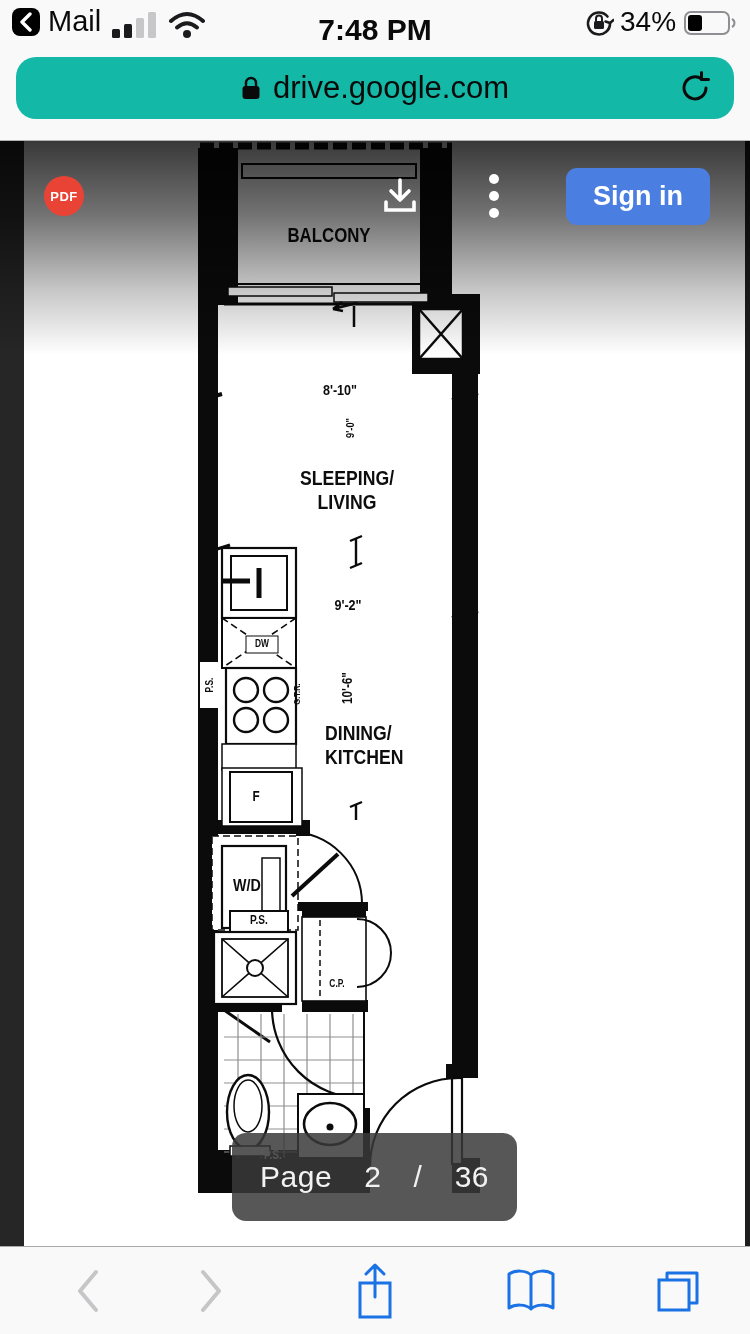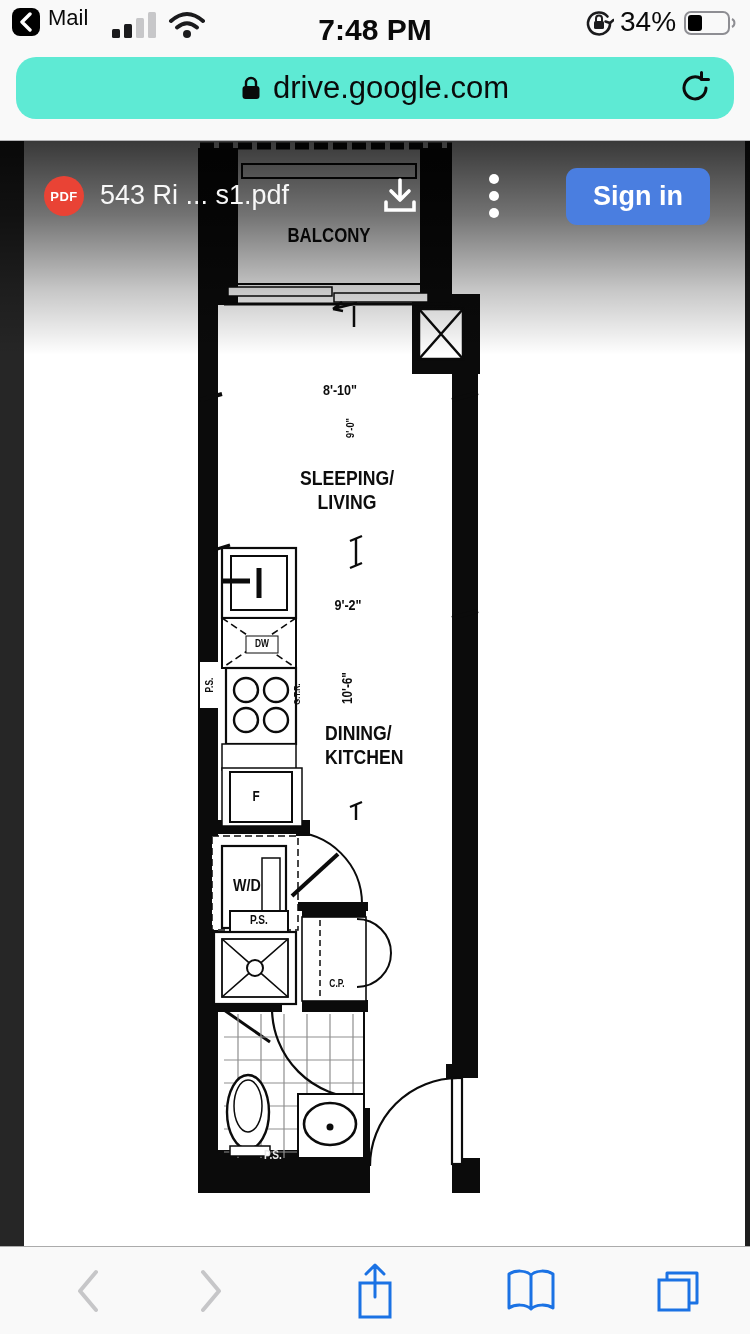--- a/index.html
+++ b/index.html
@@ -4,27 +4,27 @@
 <style>
   html,body{margin:0;padding:0;background:#444;}
   .screen{position:relative;width:750px;height:1334px;overflow:hidden;background:#fff;
           font-family:"Liberation Sans",sans-serif;}
   .abs{position:absolute;}
 
   
   .statusbar{left:0;top:0;width:750px;height:45px;background:#f9f9f9;z-index:60;}
   .back-chip{left:12px;top:8px;width:28px;height:28px;background:#000;border-radius:8px;
              display:flex;align-items:center;justify-content:center;}
-  .statusbar .appname{left:48px;top:5px;font-size:22px;color:#0a0a0a;}
+  .statusbar .appname{left:48px;top:5px;font-size:29px;color:#0a0a0a;}
   .statusbar .time{left:275px;top:5px;width:200px;text-align:center;font-size:30px;font-weight:600;color:#0a0a0a;margin-top:8px;}
   .statusbar .battpct{left:620px;top:6px;font-size:28px;color:#0a0a0a;}
 
   
   .urlzone{left:0;top:45px;width:750px;height:95px;background:#f9f9f9;z-index:60;border-bottom:1px solid #b3b3b5;}
-  .urlpill{left:16px;top:12px;width:718px;height:62px;background:#5eead4;border-radius:20px;
+  .urlpill{left:16px;top:12px;width:718px;height:62px;background:#14b8a6;border-radius:20px;
            display:flex;align-items:center;justify-content:center;gap:12px;}
   .urltext{font-size:31px;color:#0a0a0a;}
   .reload{position:absolute;right:20px;top:13px;}
 
   
   .strip-l{left:0;top:140px;width:24px;height:1106px;background:#262626;z-index:1;}
   .strip-r{left:745px;top:140px;width:5px;height:1106px;background:#1e1e1e;z-index:1;}
   .page{left:24px;top:140px;width:721px;height:1106px;background:#ffffff;z-index:0;}
 
   .plansvg{left:0;top:0;z-index:10;pointer-events:none;}
@@ -194,38 +194,43 @@
   <div class="plabel" style="left:256px;top:796px;font-size:14px;">F</div>
   <div class="plabel" style="left:247px;top:886px;font-size:17px;">W/D</div>
   <div class="plabel" style="left:259px;top:921px;font-size:12px;">P.S.</div>
   <div class="plabel" style="left:337px;top:984px;font-size:10px;">C.P.</div>
   <div class="plabel" style="left:273px;top:1156px;font-size:12px;color:#e8e8e8;z-index:11;">P.S.</div>
 
   <div class="abs scrim"></div>
   <div class="abs pdfbadge">
     <span>PDF</span>
   </div>
-  <div class="abs doctitle">543 Ri ... s1.pdf</div>
   <div class="abs dl-btn">
     <svg width="44" height="44" viewBox="0 0 44 44">
       <path d="M22,6 V24 M13,17 L22,26 L31,17" stroke="#fff" stroke-width="3.6" fill="none" stroke-linecap="round" stroke-linejoin="round"></path>
       <path d="M8,28 V36 H36 V28" stroke="#fff" stroke-width="3.6" fill="none" stroke-linecap="round"></path>
     </svg>
   </div>
   <div class="abs ov-btn">
     <svg width="14" height="48" viewBox="0 0 14 48">
       <circle cx="7" cy="7" r="5" fill="#fff"></circle>
         <circle cx="7" cy="24" r="5" fill="#fff"></circle>
         <circle cx="7" cy="41" r="5" fill="#fff"></circle>
     </svg>
   </div>
   <div class="abs signin">
     <span>Sign in</span>
   </div>
 
+  <div class="abs pageind">
+    <span>Page</span>
+    <span>2</span>
+    <span>/</span>
+    <span>36</span>
+  </div>
 
   <div class="abs statusbar">
     <div class="abs back-chip">
       <svg width="16" height="20" viewBox="0 0 16 20">
         <path d="M12,2 L4,10 L12,18" stroke="#fff" stroke-width="3.4" fill="none" stroke-linecap="round" stroke-linejoin="round"></path>
       </svg>
     </div>
     <div class="abs appname">Mail</div>
     <svg class="abs" style="left:112px;top:12px;" width="46" height="26" viewBox="0 0 46 26">
       <rect x="0" y="17" width="8" height="9" rx="1.5" fill="#1b1b1d"></rect>

